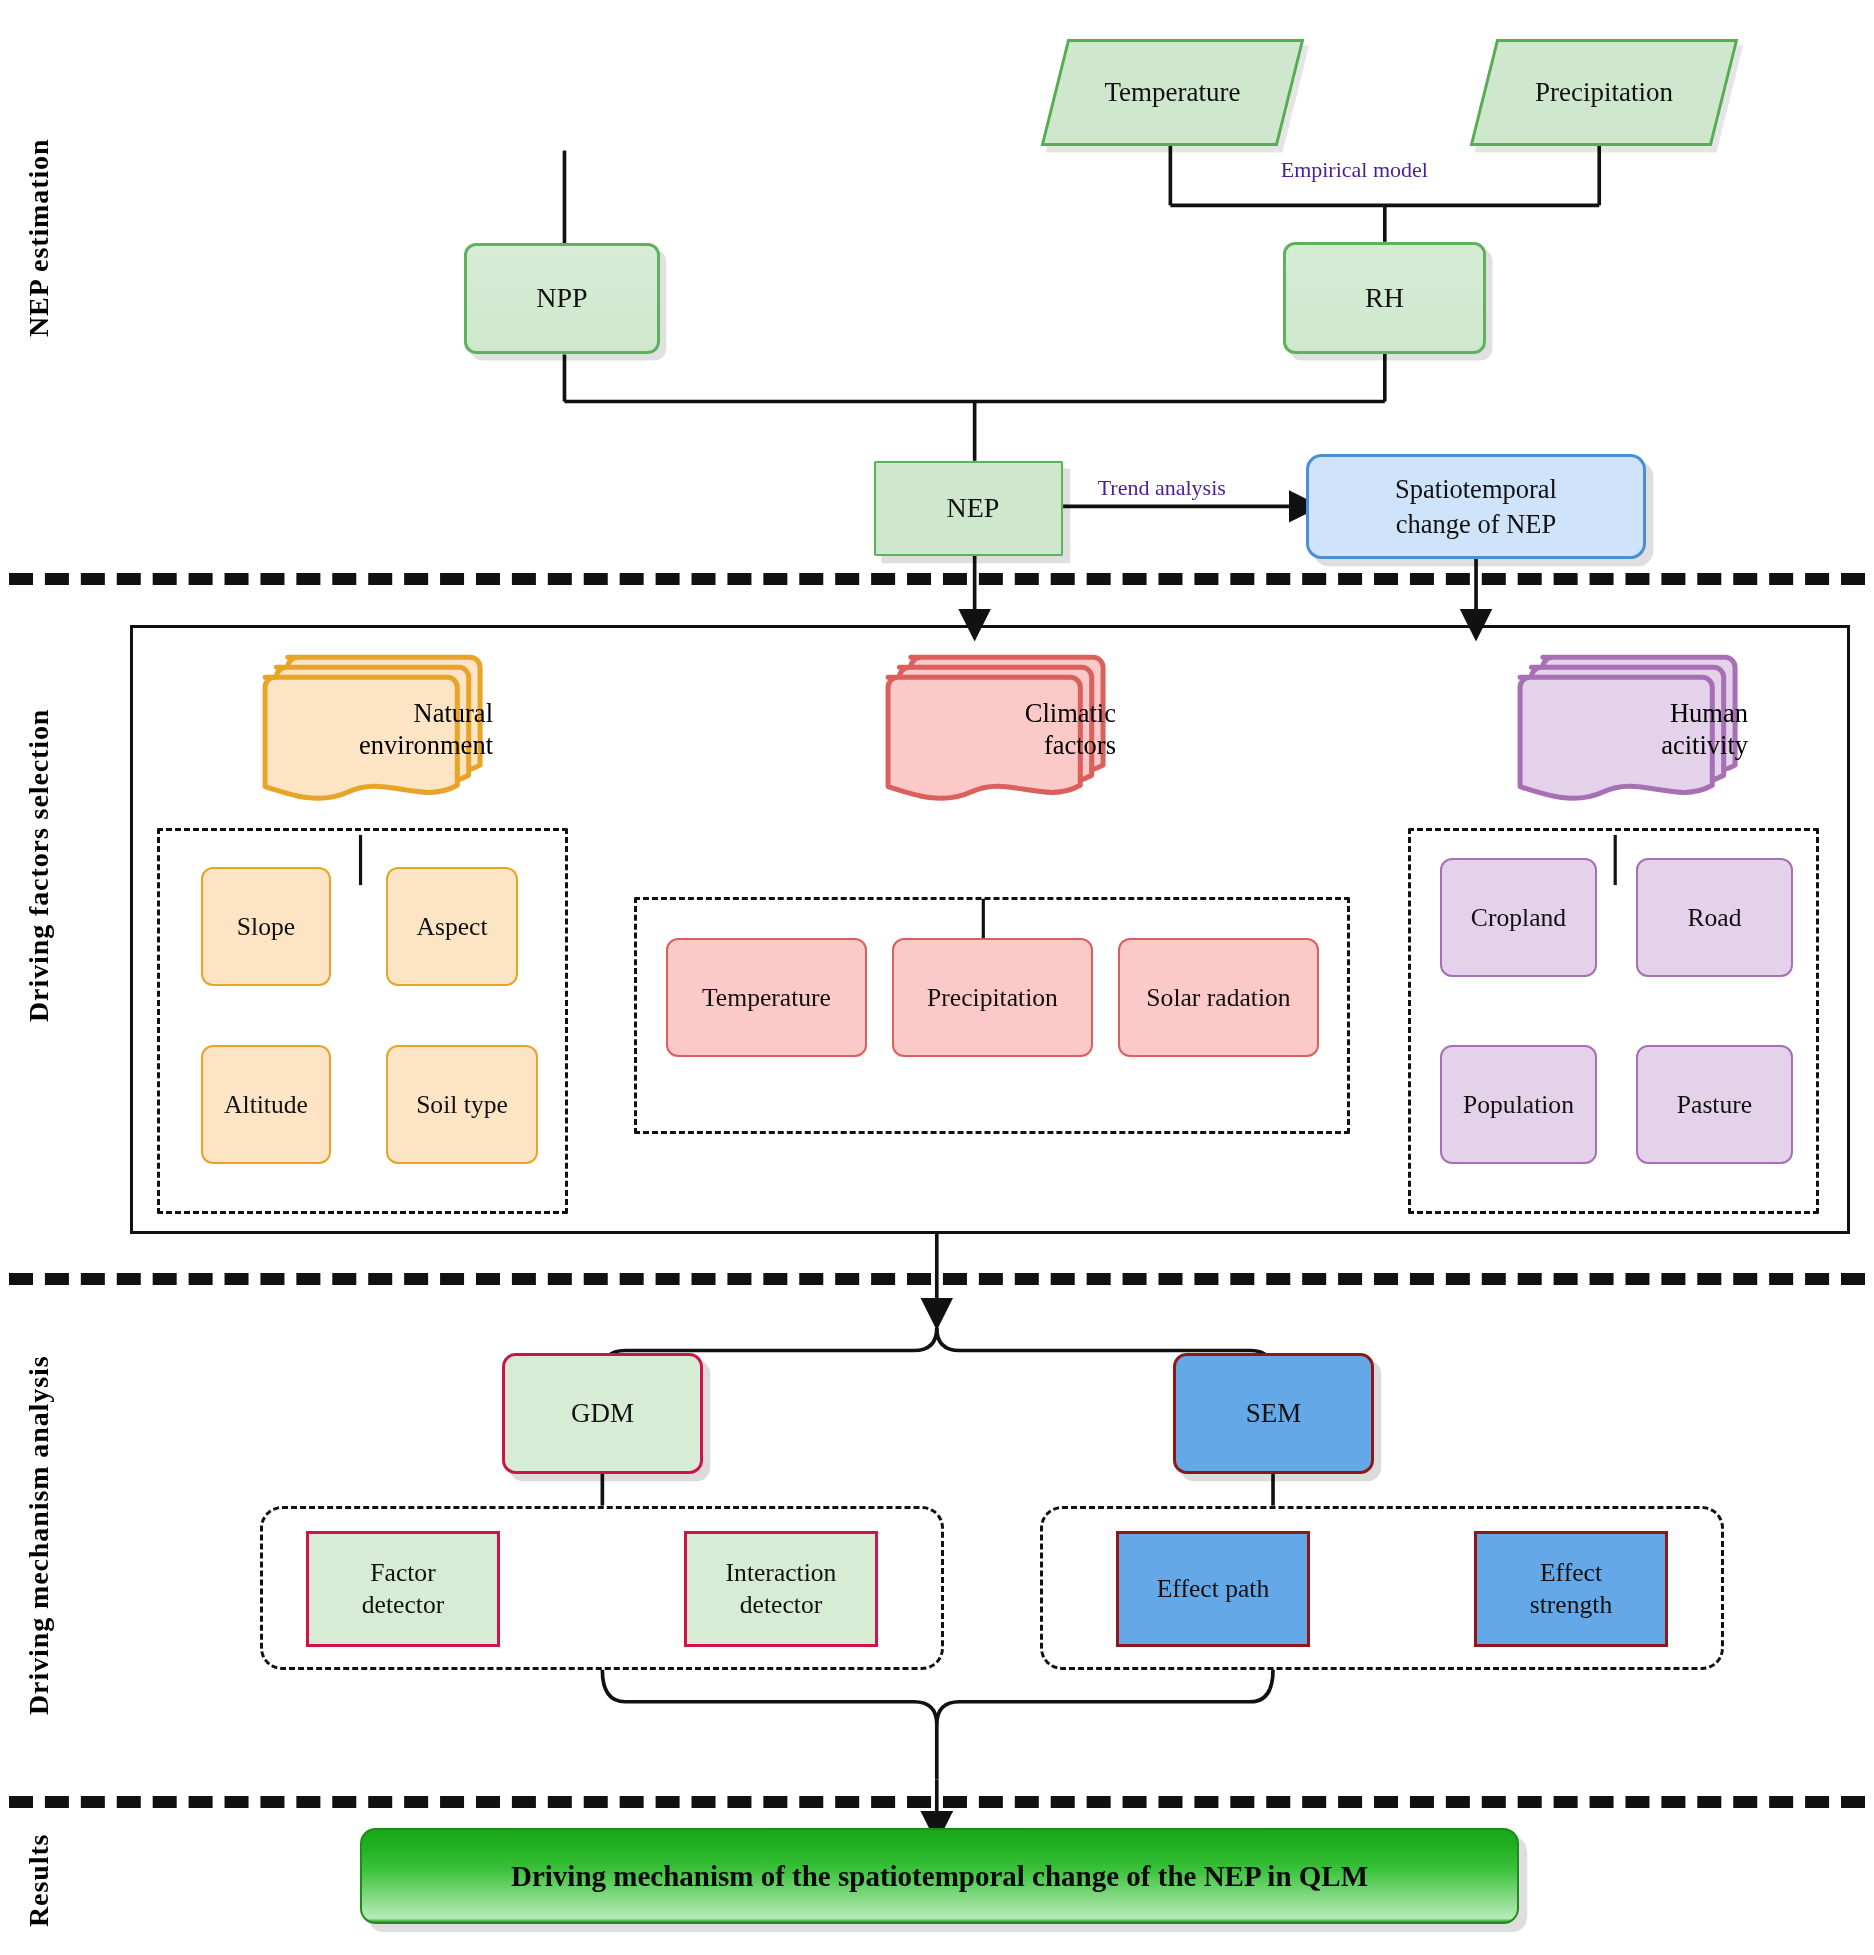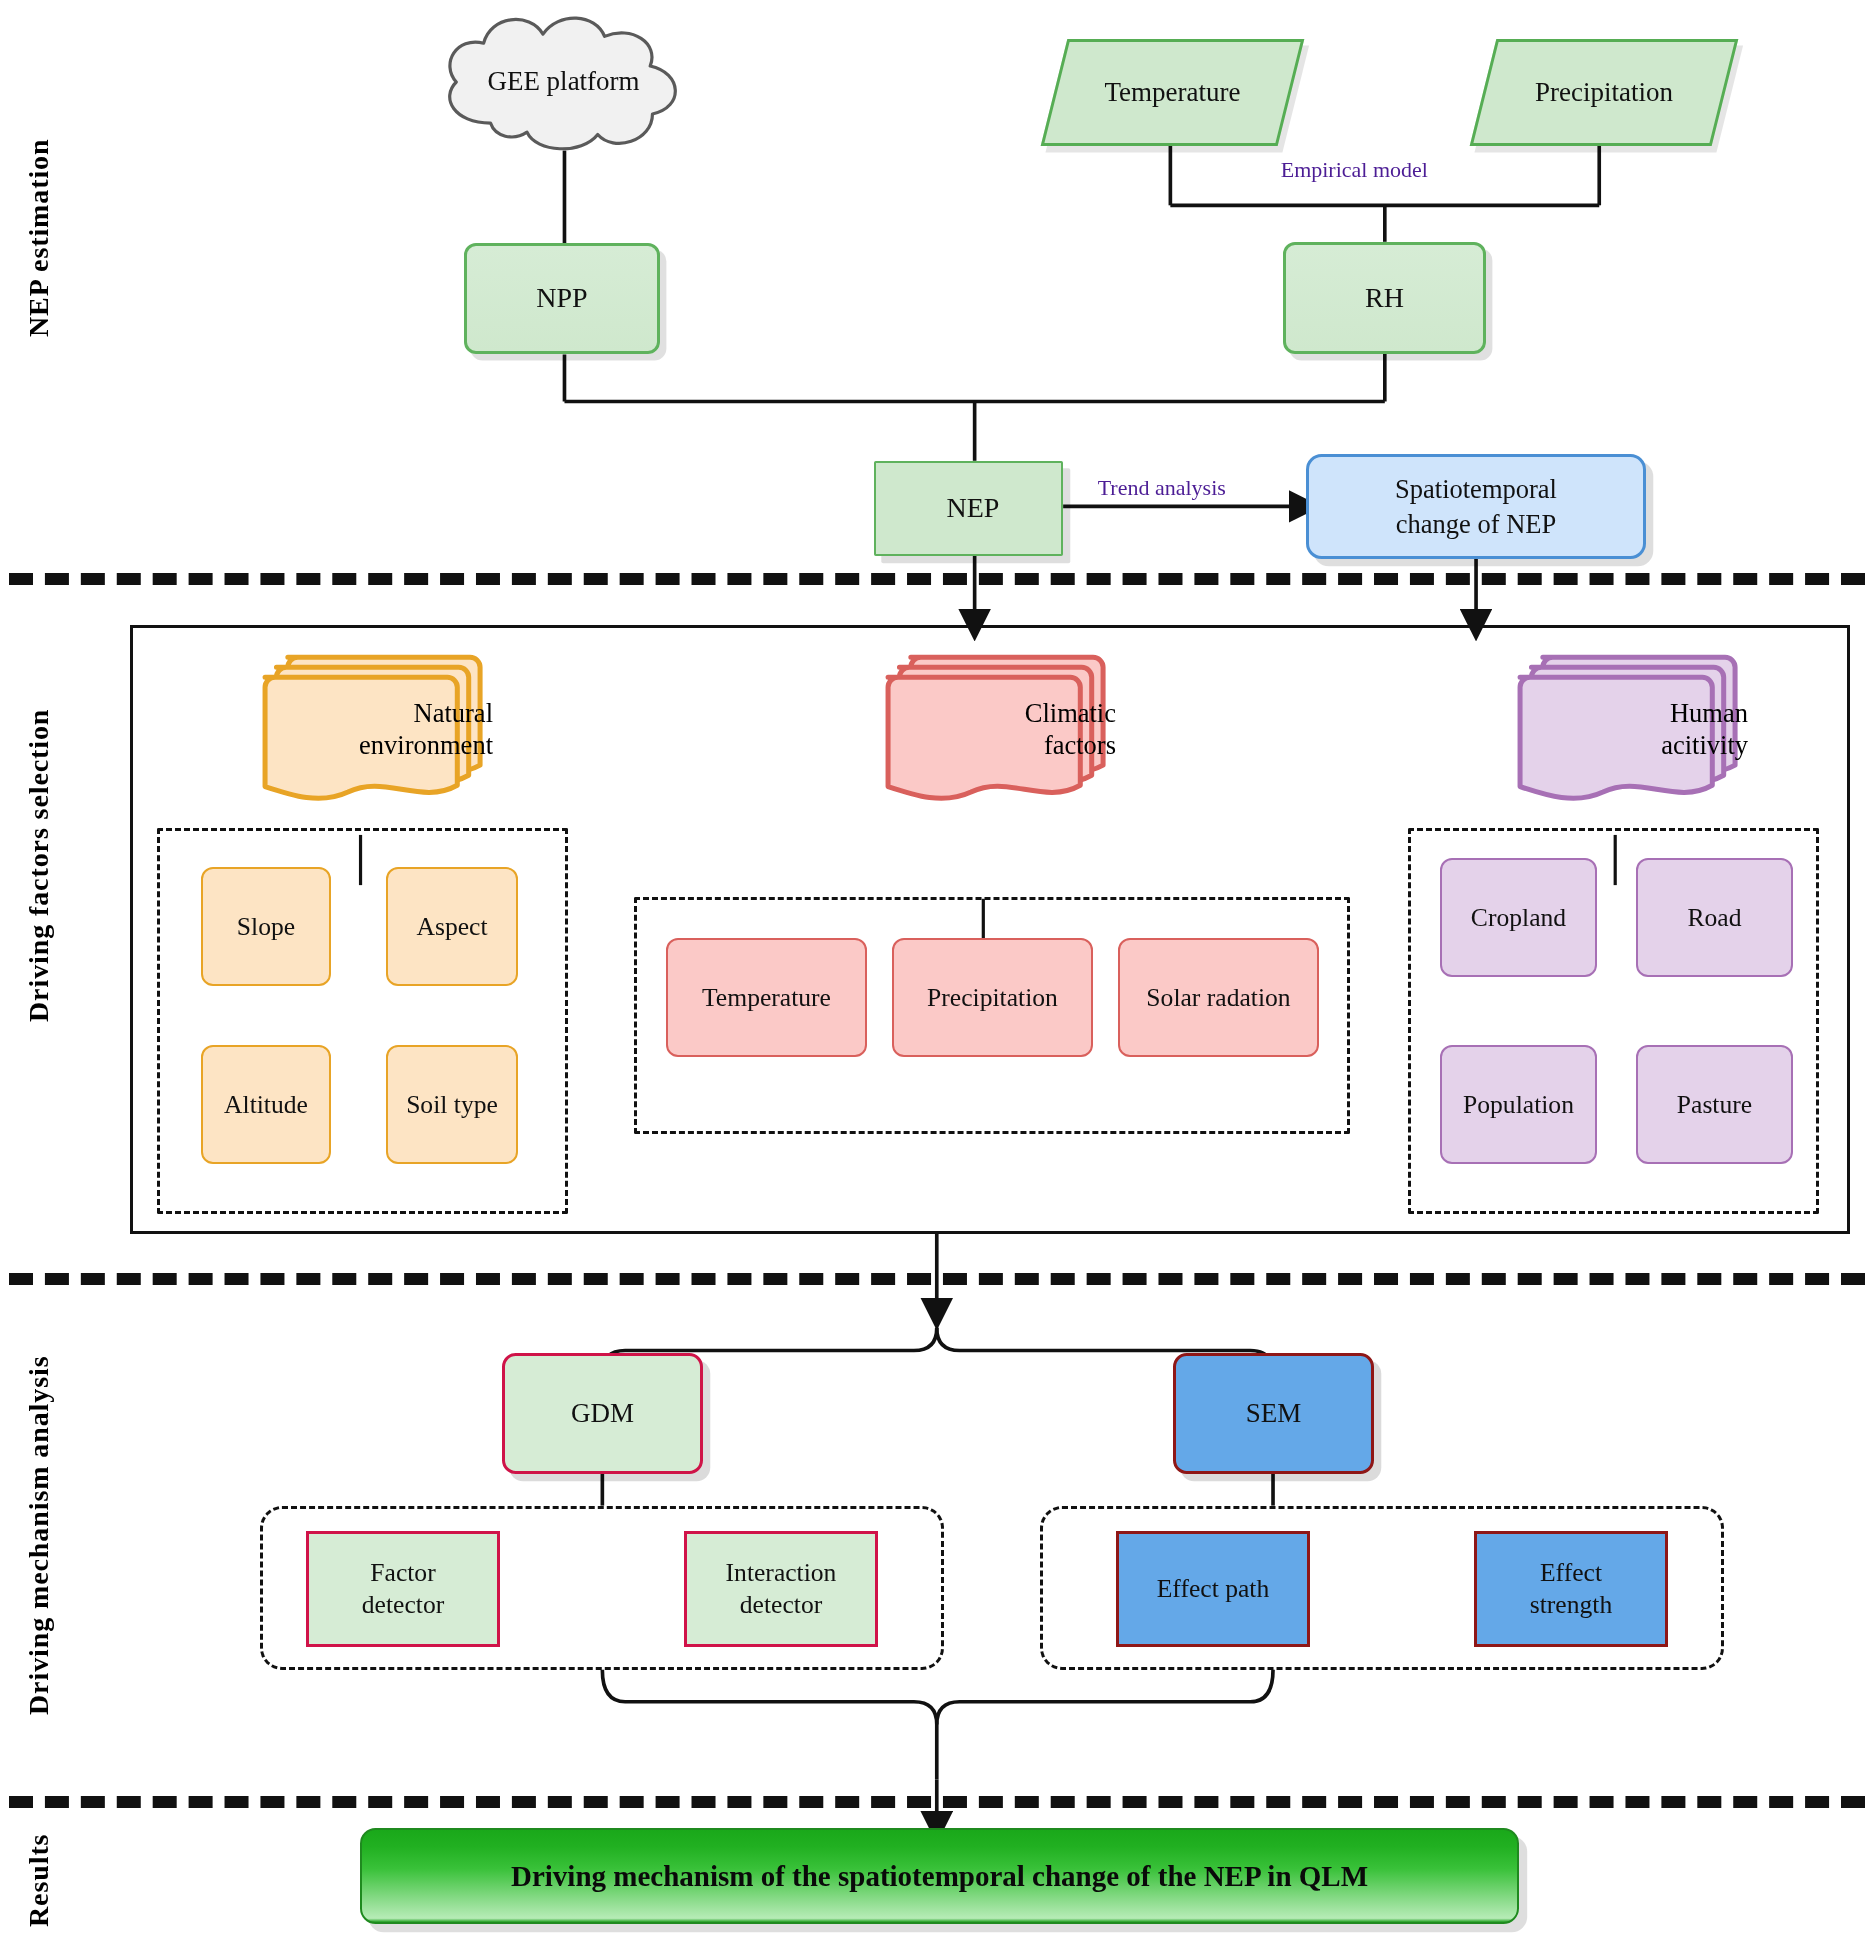--- a/index.html
+++ b/index.html
@@ -246,35 +246,20 @@
   <div class="stagelabel" style="left:13.7px; top:607px; height:516px; width:50px;">
     <span>Driving factors selection</span>
   </div>
   <div class="stagelabel" style="left:13.7px; top:1287px; height:497px; width:50px;">
     <span>Driving mechanism analysis</span>
   </div>
   <div class="stagelabel" style="left:13.7px; top:1814px; height:132px; width:50px;">
     <span>Results</span>
   </div>
 
-  <div class="node cloud" style="left:422px; top:9px; width:283px; height:146px;">
-    <svg width="283" height="146" viewBox="0 0 620 320">
-      <path d="M 150 250
-               C 70 250 40 195 75 160
-               C 40 120 75 60 135 75
-               C 150 15 235 5 265 55
-               C 300 5 380 10 400 60
-               C 460 35 520 75 500 125
-               C 570 140 575 215 505 230
-               C 505 290 420 315 385 275
-               C 350 320 250 315 230 270
-               C 200 290 160 280 150 250 Z" fill="#f1f1f1" stroke="#5a5a5a" stroke-width="7" stroke-linejoin="round"></path>
-    </svg>
-    <span class="txt">GEE platform</span>
-  </div>
 
   <div class="node greenbox" style="left:464px; top:243px; width:196px; height:111px;">
     <span>NPP</span>
   </div>
 
   <div class="node parabox" style="left:1054px; top:39px; width:237px; height:107px;">
     <span class="skew"></span>
     <span class="txt">Temperature</span>
   </div>
 
@@ -330,21 +315,21 @@
 
   <div class="node chip orange" style="left:201px; top:867px; width:130px; height:119px;">
     <span>Slope</span>
   </div>
   <div class="node chip orange" style="left:386px; top:867px; width:132px; height:119px;">
     <span>Aspect</span>
   </div>
   <div class="node chip orange" style="left:201px; top:1045px; width:130px; height:119px;">
     <span>Altitude</span>
   </div>
-  <div class="node chip orange" style="left:386px; top:1045px; width:132px; height:119px;">
+  <div class="node chip orange" style="left:386px; top:1045px; width:152px; height:119px;">
     <span>Soil type</span>
   </div>
 
   <div class="docstack" style="position:absolute; left:856px; top:639px; width:260px; height:164px;">
     <svg width="260" height="164" viewBox="0 0 570 360">
       <g fill="#fbc9c7" stroke="#d9605c" stroke-width="11" stroke-linejoin="round">
         <path d="M 120 40 h 400 a 22 22 0 0 1 22 22 v 215
                  c -80 45 -160 -25 -240 15 c -60 28 -122 8 -182 -12
                  v -218 a 22 22 0 0 1 22 -22 z"></path>
         <path d="M 95 62 h 400 a 22 22 0 0 1 22 22 v 215

